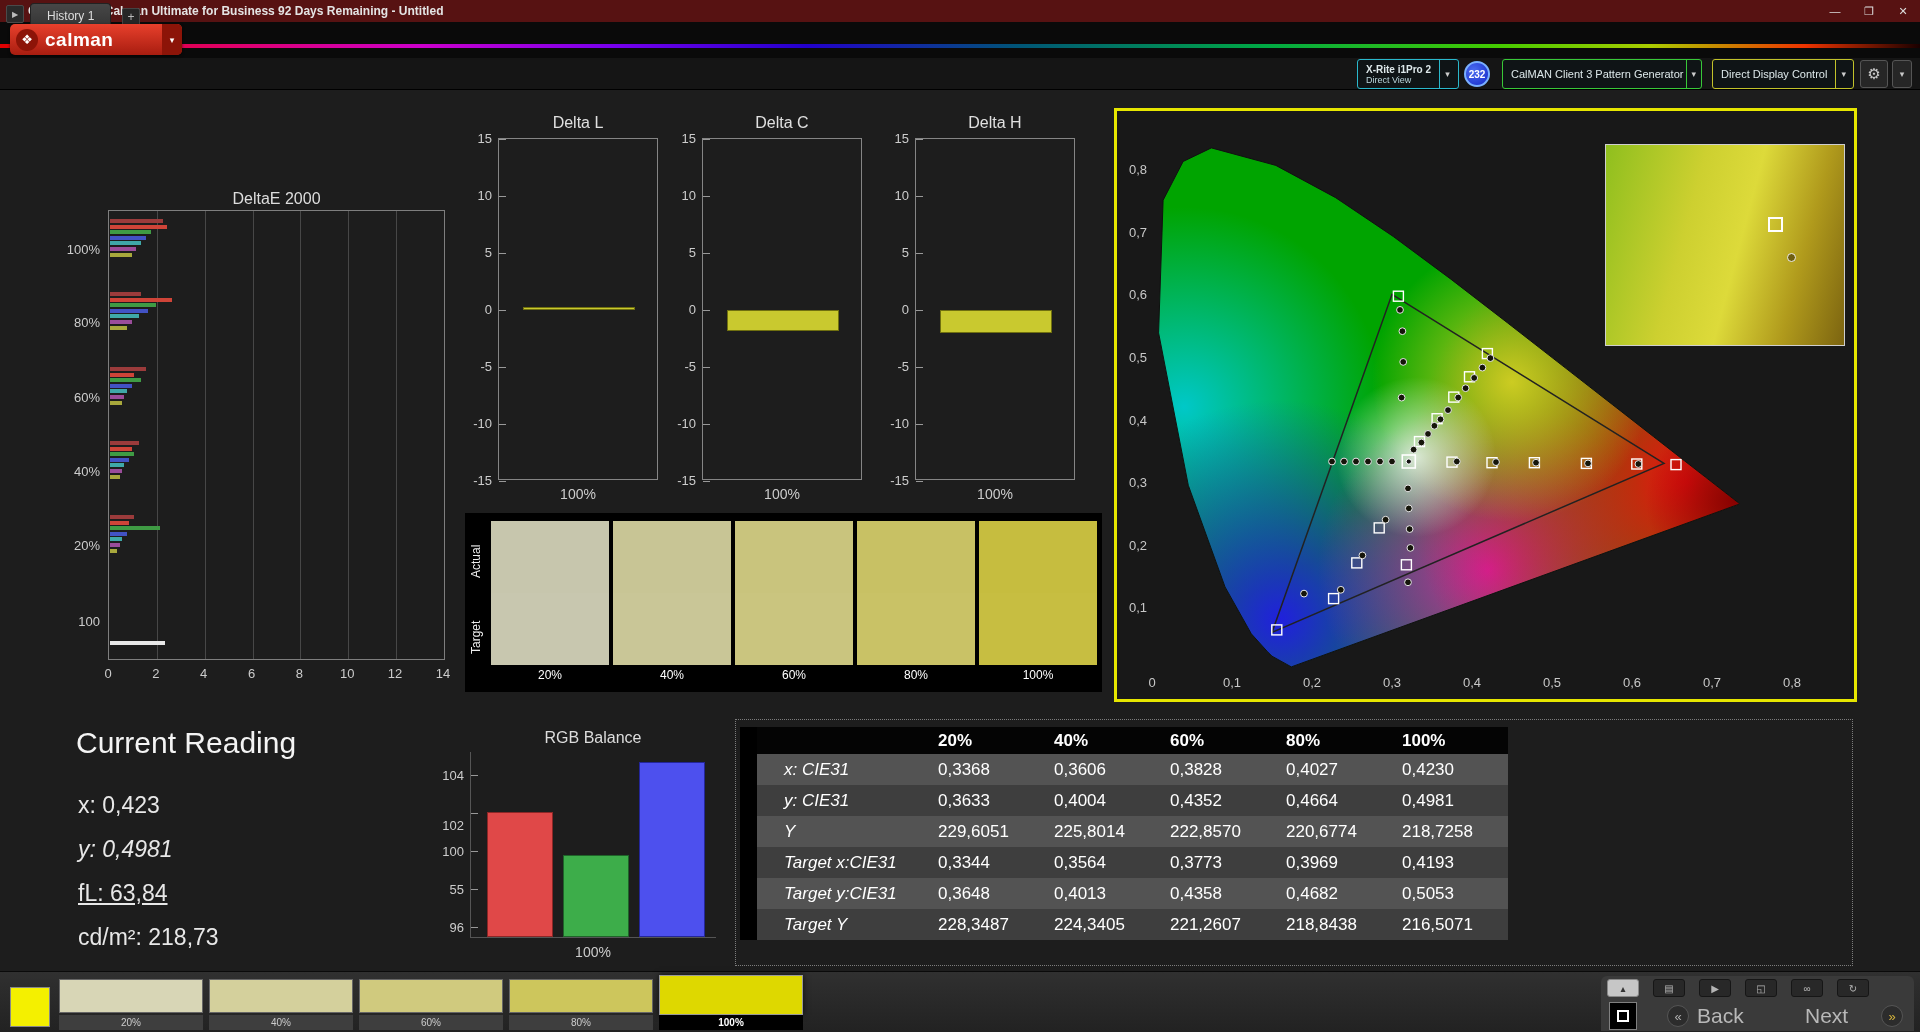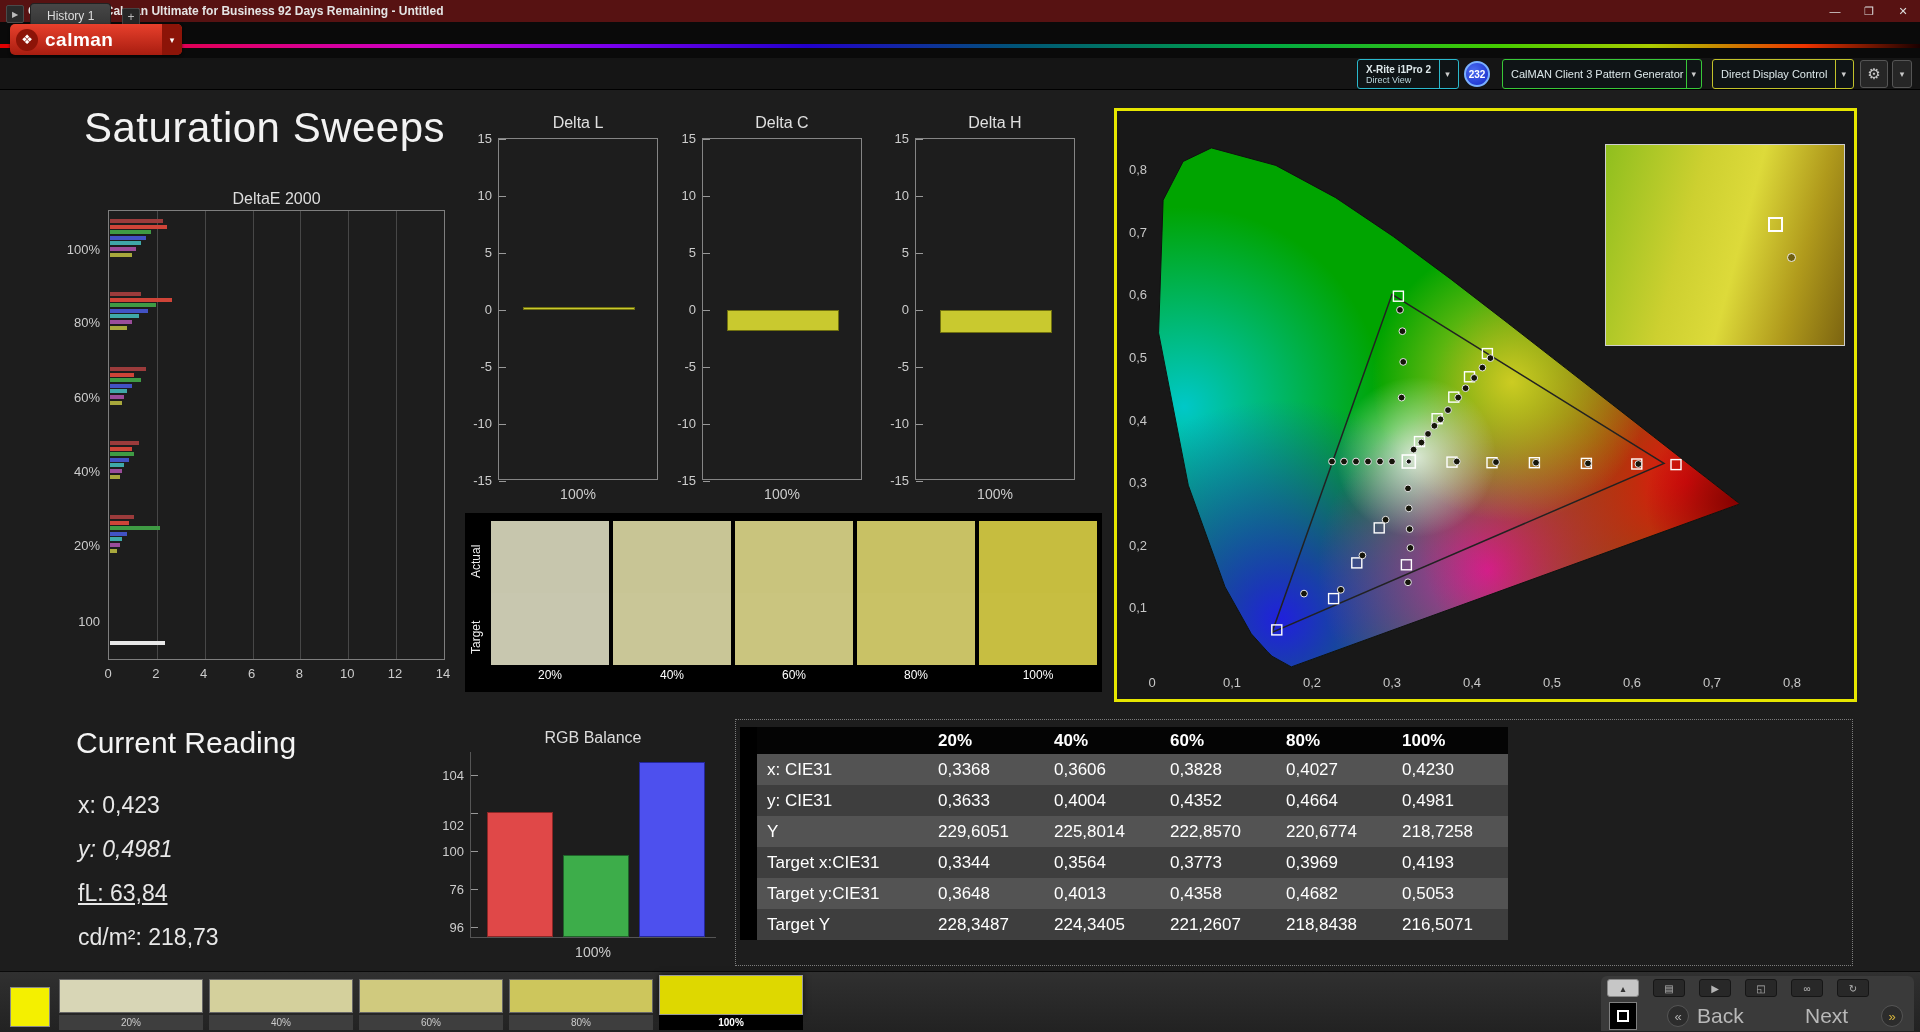--- a/index.html
+++ b/index.html
@@ -110,21 +110,21 @@
 .rgbbar{position:absolute;bottom:0;width:66px;border:1px solid;}
 #rgb-xlabel{position:absolute;left:470px;top:944px;width:246px;text-align:center;font-size:14px;color:#ccc;}
 
 
 #table-dotted{position:absolute;left:735px;top:719px;width:1118px;height:247px;border:1px dotted #7c7c7c;}
 #table-strip{position:absolute;left:740px;top:727px;width:17px;height:213px;background:#000;}
 #datatable{position:absolute;left:757px;top:727px;color:#fff;font-size:17px;}
 .trow{display:flex;height:31px;}
 .trow.thead{height:27px;background:#040404;font-weight:bold;}
 .tcell{display:flex;align-items:center;}
-.tlabel{width:171px;padding-left:10px;}
+.tlabel{width:171px;padding-left:27px;font-style:italic;}
 .tval{width:116px;padding-left:10px;}
 .thcell{justify-content:flex-start;}
 .trow.even{background:#535353;}
 .trow.odd{background:#3e3e3e;}
 
 
 #bottombar{position:absolute;left:0;top:971px;width:1920px;height:61px;background:linear-gradient(#303030,#222);border-top:1px solid #0a0a0a;}
 #bb-yellow{position:absolute;left:10px;top:15px;width:40px;height:40px;background:#f4f000;border:1px solid #888;}
 #bottom-swatches{position:absolute;left:59px;top:3px;width:760px;height:56px;}
 .btile{position:absolute;top:4px;width:144px;height:34px;border:1px solid #666;background:#ccc;}
@@ -183,21 +183,20 @@
     <div class="box-main">CalMAN Client 3 Pattern Generator</div>
     <div class="box-caret">▾</div>
   </div>
   <div id="display-box" class="hw-box">
     <div class="box-main">Direct Display Control</div>
     <div class="box-caret">▾</div>
   </div>
   <div id="gear-btn">⚙</div>
   <div id="gear-caret">▾</div>
 
-  <div id="page-title">Saturation Sweeps</div>
 
   <div id="deltae-title">DeltaE 2000</div>
   <div id="deltae-plot">
       <div class="vgrid" style="left: 47.9px;"></div>
       <div class="vgrid" style="left: 95.7px;"></div>
       <div class="vgrid" style="left: 143.6px;"></div>
       <div class="vgrid" style="left: 191.4px;"></div>
       <div class="vgrid" style="left: 239.3px;"></div>
       <div class="vgrid" style="left: 287.1px;"></div>
       <div class="hbar" style="top: 8px; width: 52.6px; background: rgb(155, 59, 59);"></div>
@@ -485,21 +484,21 @@
   <div id="read-x" class="reading-line">x: 0,423</div>
   <div id="read-y" class="reading-line">y: 0,4981</div>
   <div id="read-fl" class="reading-line">fL: 63,84</div>
   <div id="read-cd" class="reading-line">cd/m²: 218,73</div>
 
   <div id="rgb-title">RGB Balance</div>
   <div id="rgb-ylabels">
       <div class="rgbtick" style="top: 22.8px;">104</div>
       <div class="rgbtick" style="top: 73px;">102</div>
       <div class="rgbtick" style="top: 98.7px;">100</div>
-      <div class="rgbtick" style="top: 136.7px;">76</div>
+      <div class="rgbtick" style="top: 136.7px;">55</div>
       <div class="rgbtick" style="top: 174.6px;">96</div>
     </div>
   <div id="rgb-plot">
       <div class="tickmark" style="top: 22.8px;"></div>
       <div class="tickmark" style="top: 60.7px;"></div>
       <div class="tickmark" style="top: 98.7px;"></div>
       <div class="tickmark" style="top: 136.7px;"></div>
       <div class="tickmark" style="top: 174.6px;"></div>
       <div class="rgbbar" style="left: 16px; height: 125.3px; background: rgb(224, 72, 72); border-color: rgb(140, 38, 38);"></div>
       <div class="rgbbar" style="left: 92px; height: 81.6px; background: rgb(61, 173, 74); border-color: rgb(31, 99, 41);"></div>

